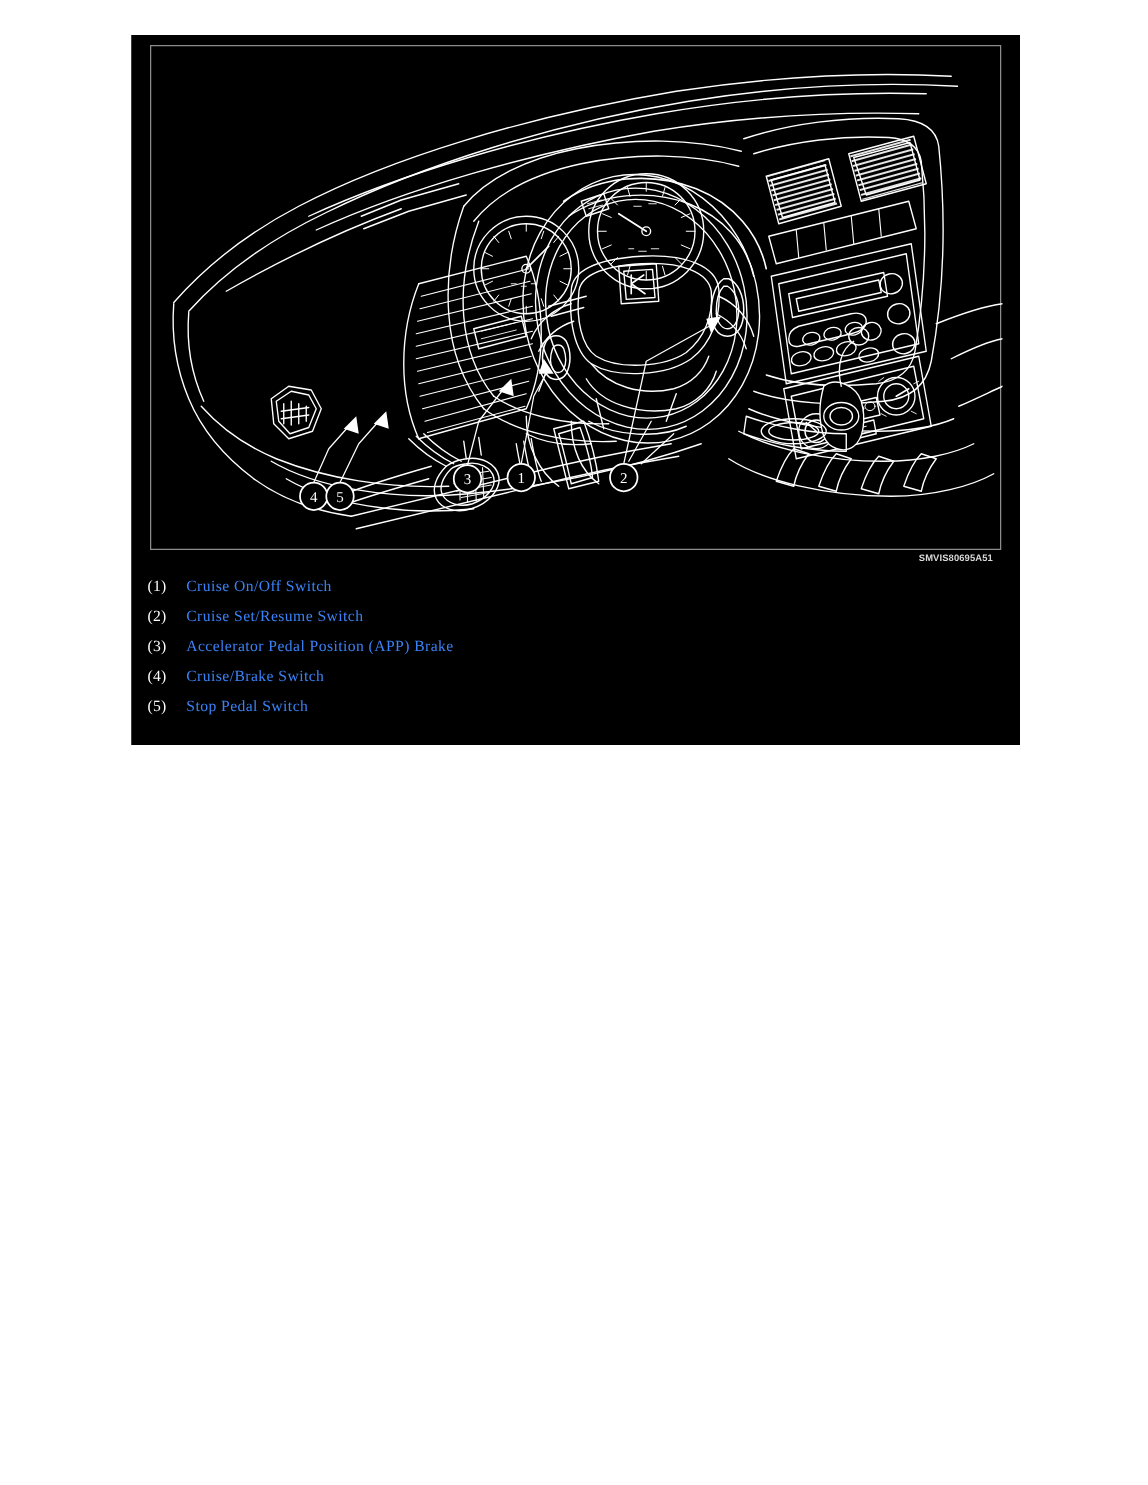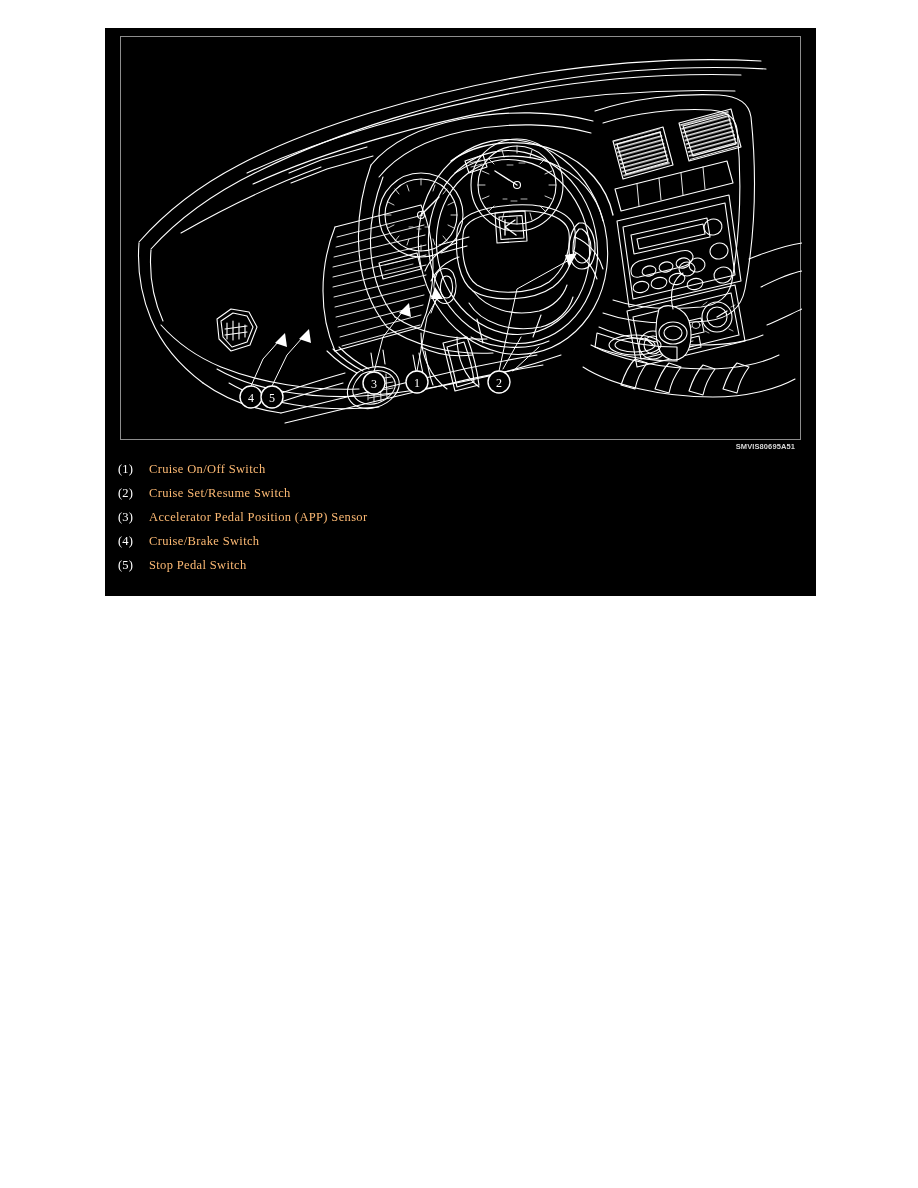--- a/index.html
+++ b/index.html
@@ -40,29 +40,29 @@
     position: absolute;
     left: 0;
     top: 0;
     width: 681px;
     height: 404px;
     display: block;
   }
 
   #figure-code {
     position: absolute;
-    left: 610px;
+    left: 630px;
     top: 414px;
     width: 80px;
     color: #d8d8d8;
     font-family: "Liberation Sans", sans-serif;
     font-size: 7.5px;
     font-weight: bold;
     letter-spacing: 0.1px;
-    text-align: right;
+    text-align: left;
     white-space: nowrap;
   }
 
   
   #legend {
     position: absolute;
     left: 13px;
     top: 434px;
     width: 690px;
   }
@@ -74,21 +74,21 @@
   }
   .legend-index {
     width: 31px;
     flex: 0 0 31px;
     font-size: 12.5px;
     color: #ffffff;
     letter-spacing: 0.2px;
   }
   .legend-label {
     font-size: 12.5px;
-    color: #fdba74;
+    color: #3b82f6;
     letter-spacing: 0.35px;
     white-space: nowrap;
   }
 </style>
 </head>
 <body>
 
 <div id="figure-panel">
 
   <div id="illustration-frame">
@@ -435,21 +435,21 @@
       <span class="legend-label">Cruise On/Off Switch</span>
     </div>
 
     <div class="legend-row">
       <span class="legend-index">(2)</span>
       <span class="legend-label">Cruise Set/Resume Switch</span>
     </div>
 
     <div class="legend-row">
       <span class="legend-index">(3)</span>
-      <span class="legend-label">Accelerator Pedal Position (APP) Sensor</span>
+      <span class="legend-label">Accelerator Pedal Position (APP) Brake</span>
     </div>
 
     <div class="legend-row">
       <span class="legend-index">(4)</span>
       <span class="legend-label">Cruise/Brake Switch</span>
     </div>
 
     <div class="legend-row">
       <span class="legend-index">(5)</span>
       <span class="legend-label">Stop Pedal Switch</span>

